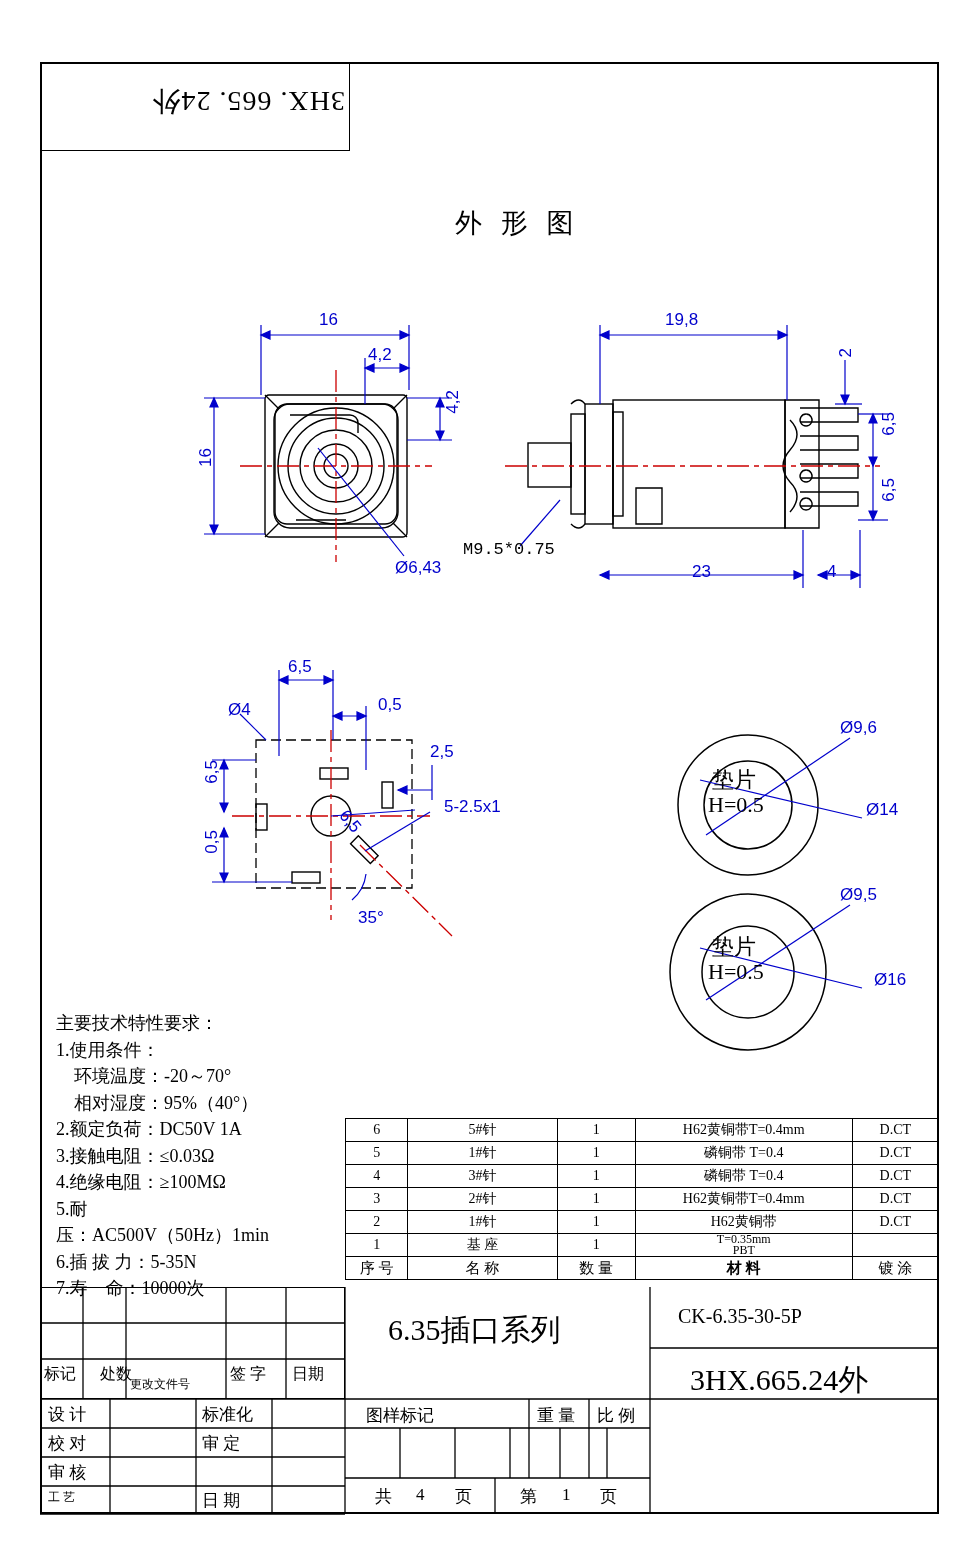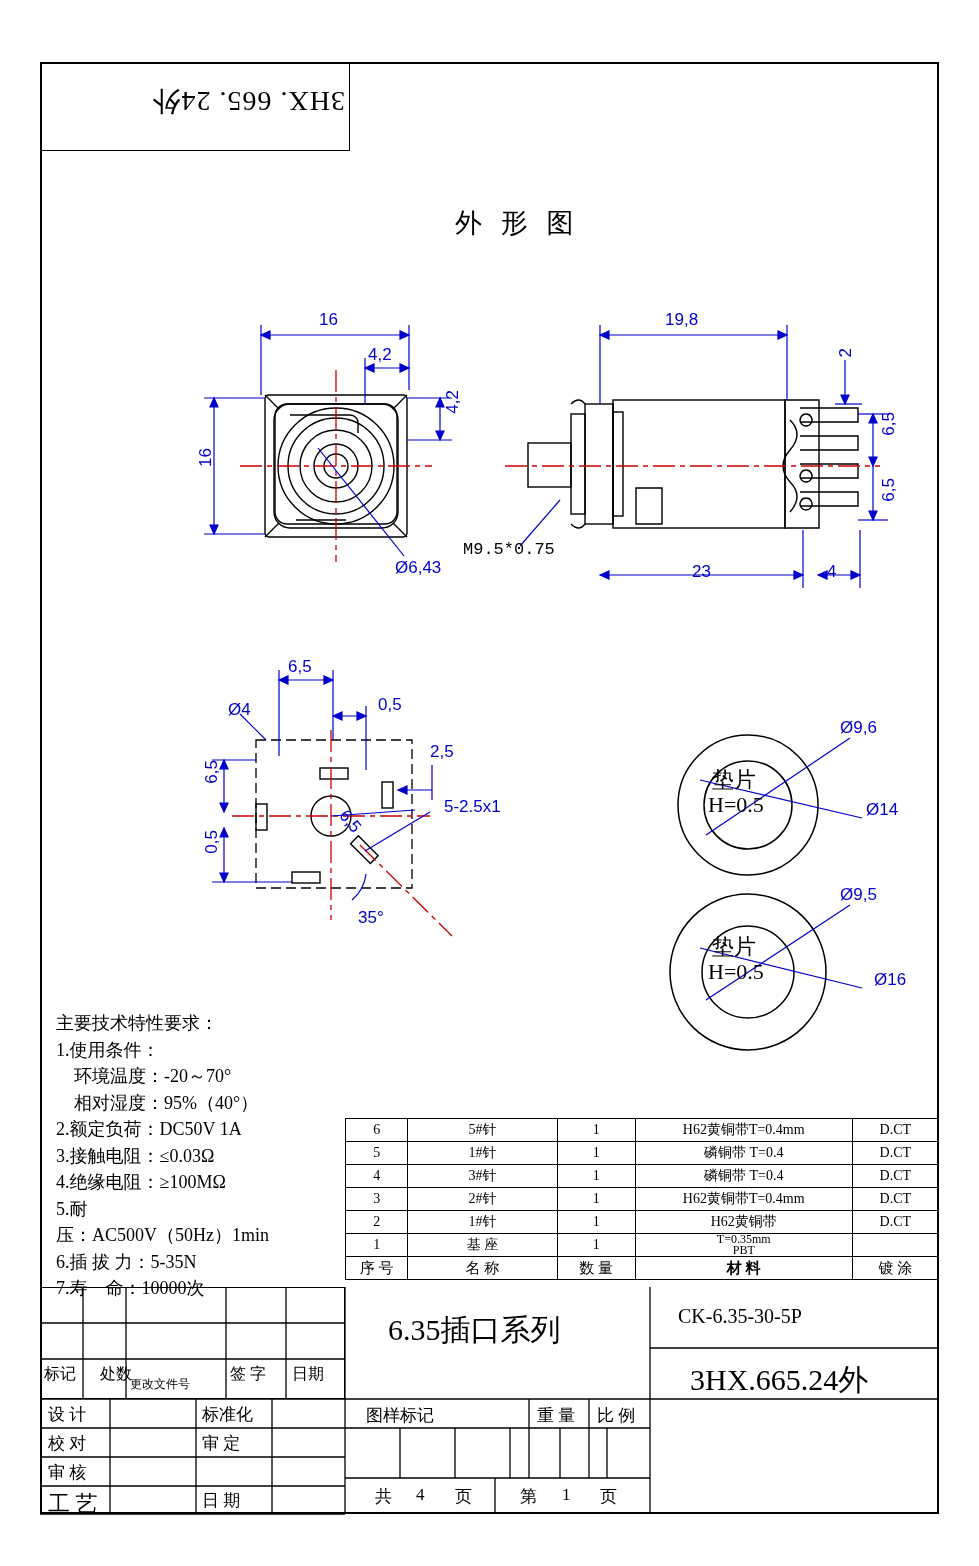--- a/index.html
+++ b/index.html
@@ -329,21 +329,21 @@
 
   <div class="lbl" style="left:44px;top:1364px;font-size:16px;">标记</div>
   <div class="lbl" style="left:100px;top:1364px;font-size:16px;">处数</div>
   <div class="lbl" style="left:130px;top:1364px;font-size:12px;margin-top:12px;">更改文件号</div>
   <div class="lbl" style="left:230px;top:1364px;font-size:16px;">签  字</div>
   <div class="lbl" style="left:292px;top:1364px;font-size:16px;">日期</div>
 
   <div class="lbl" style="left:48px;top:1403px;font-size:17px;">设  计</div>
   <div class="lbl" style="left:48px;top:1432px;font-size:17px;">校  对</div>
   <div class="lbl" style="left:48px;top:1461px;font-size:17px;">审  核</div>
-  <div class="lbl" style="left:48px;top:1489px;font-size:22px;">工  艺</div>
+  <div class="lbl" style="left:48px;top:1489px;font-size:12px;">工  艺</div>
   <div class="lbl" style="left:202px;top:1403px;font-size:17px;">标准化</div>
   <div class="lbl" style="left:202px;top:1432px;font-size:17px;">审  定</div>
   <div class="lbl" style="left:202px;top:1489px;font-size:17px;">日  期</div>
 
   <div class="lbl" style="left:388px;top:1310px;font-size:30px;">6.35插口系列</div>
   <div class="lbl" style="left:678px;top:1305px;font-size:20px;text-align:center;">CK-6.35-30-5P</div>
   <div class="lbl" style="left:690px;top:1360px;font-size:30px;">3HX.665.24外</div>
 
   <div class="lbl" style="left:366px;top:1404px;font-size:17px;">图样标记</div>
   <div class="lbl" style="left:537px;top:1404px;font-size:17px;">重 量</div>

